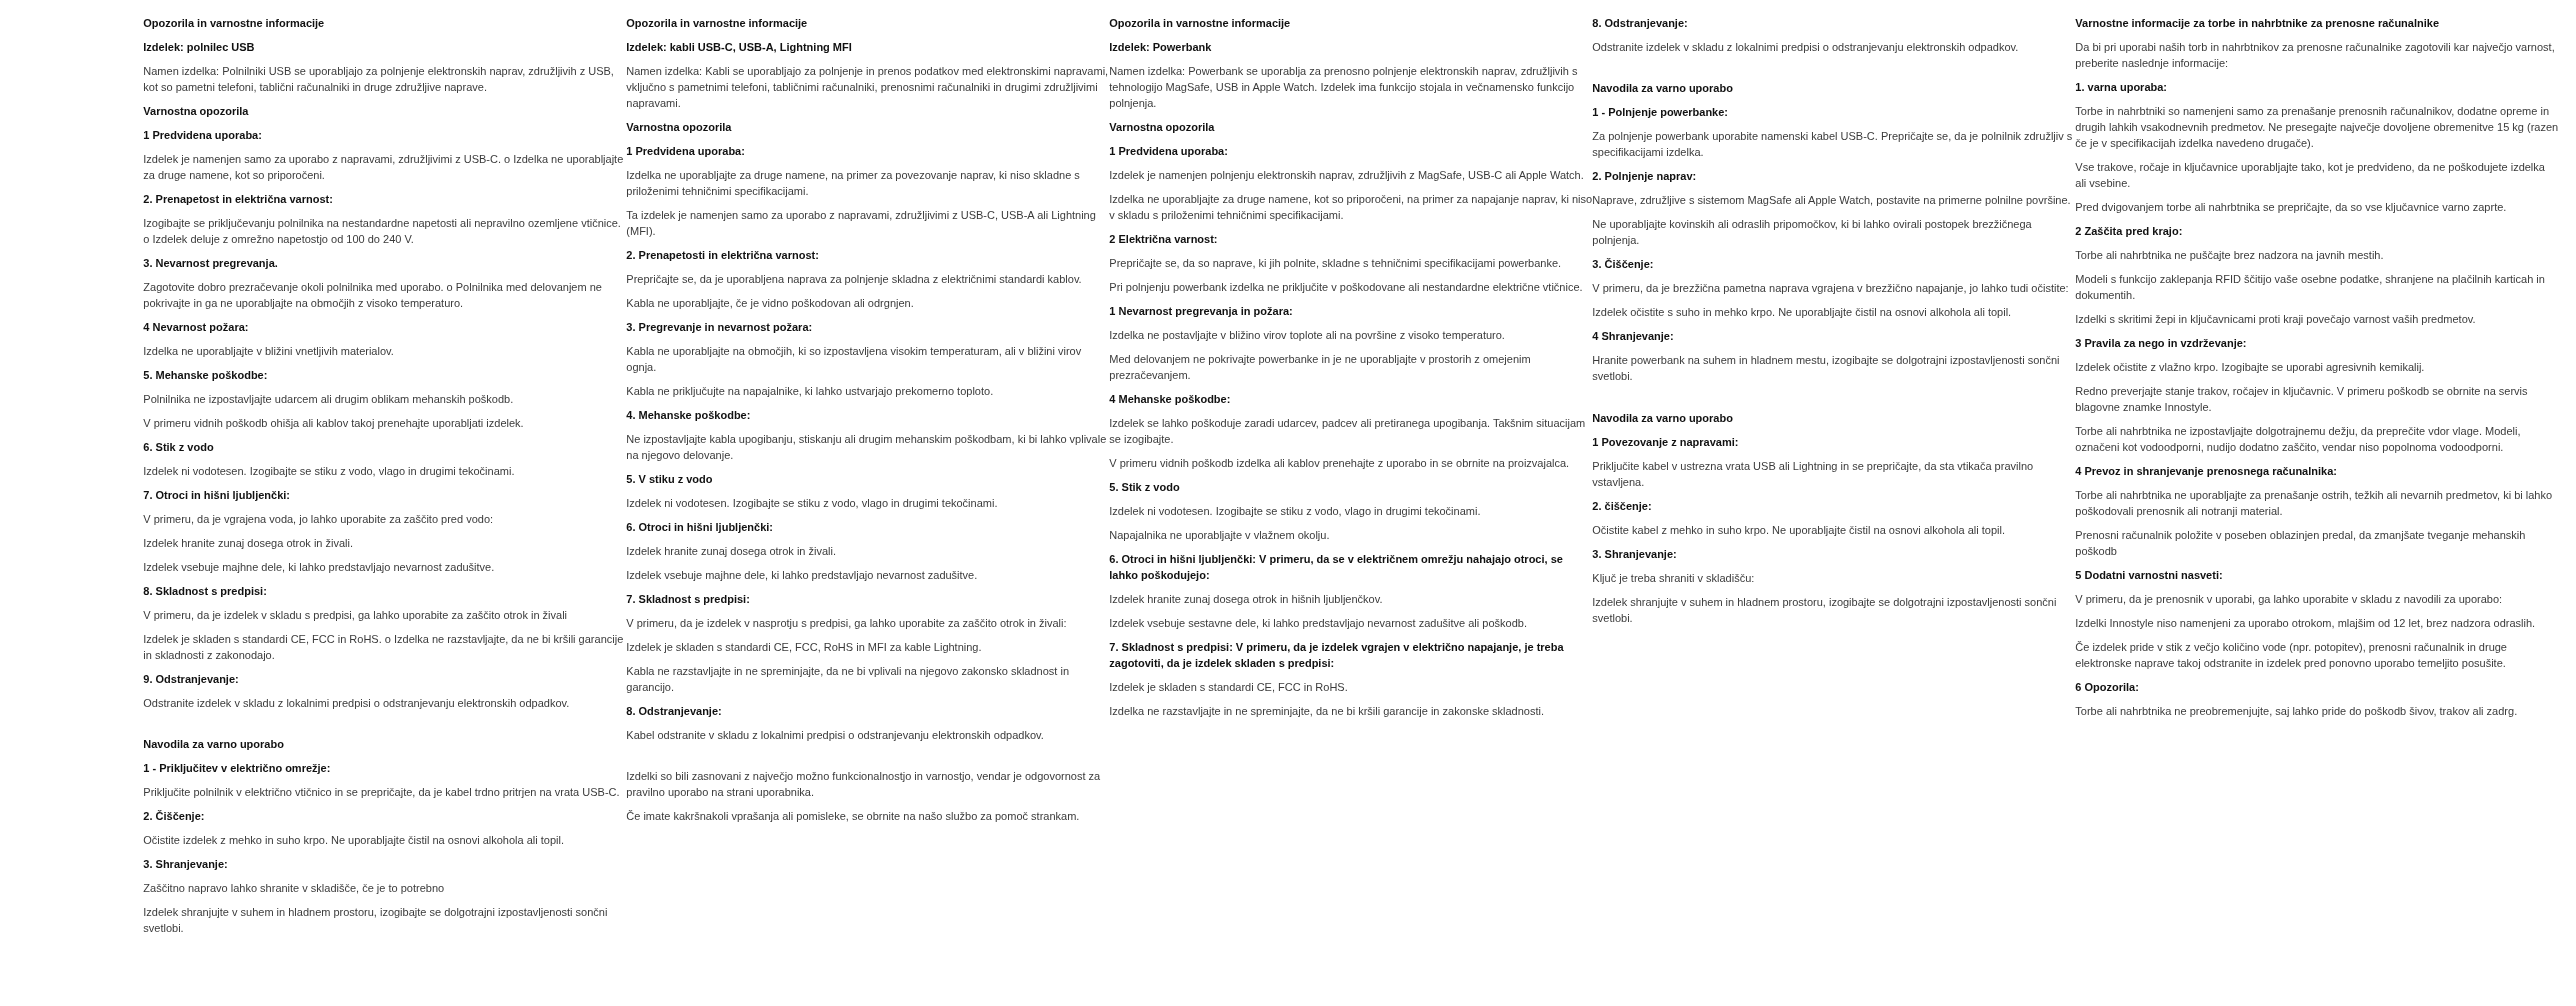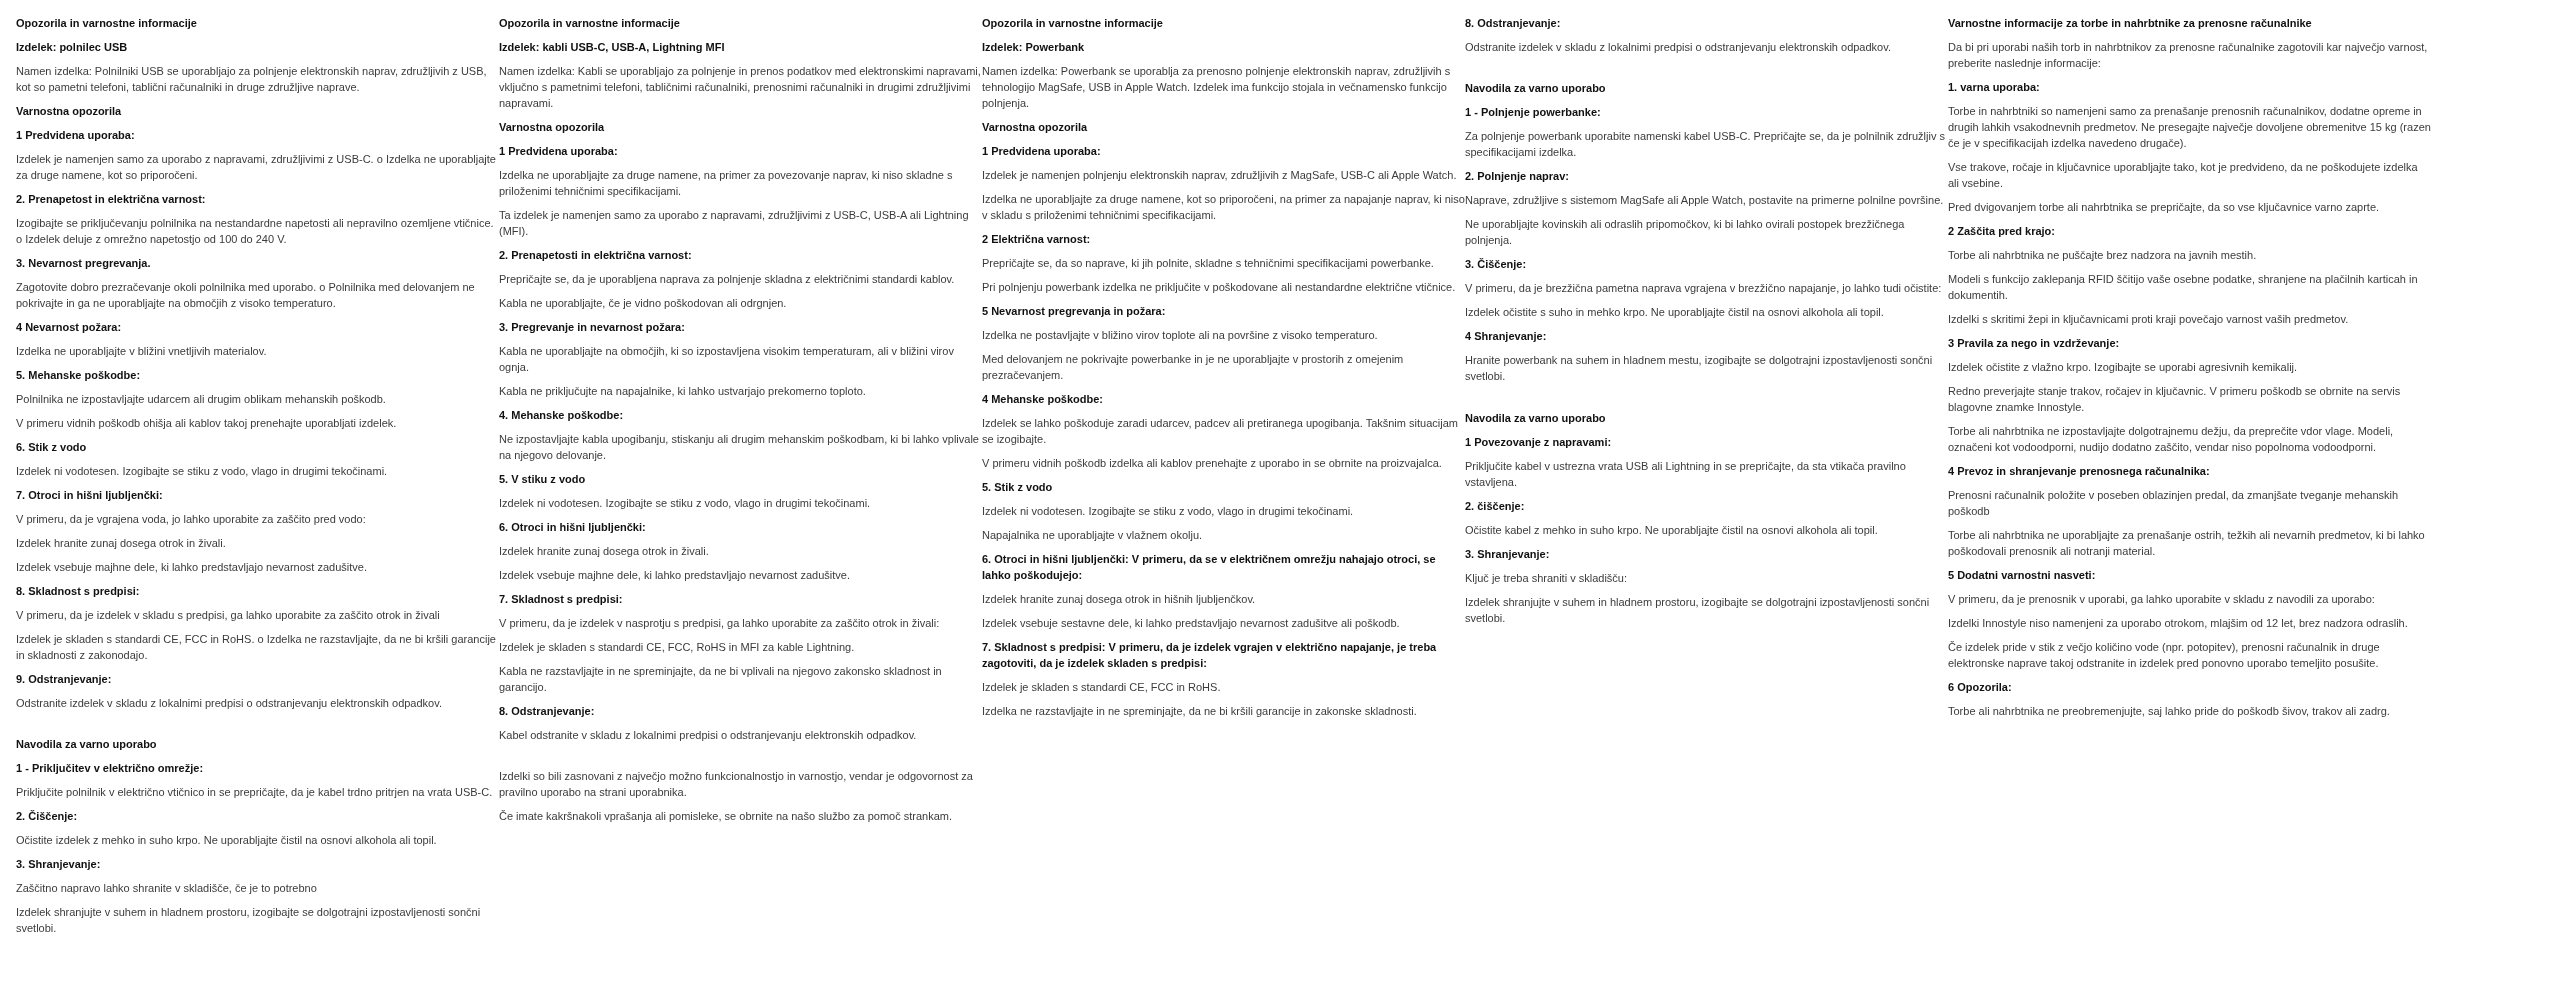--- a/index.html
+++ b/index.html
@@ -8,21 +8,21 @@
   }
   body {
     width: 2576px;
     height: 1006px;
     background: #ffffff;
     font-family: "Liberation Sans", "DejaVu Sans", sans-serif;
     overflow: hidden;
   }
   .page {
     display: flex;
-    justify-content: flex-start;
+    justify-content: flex-end;
     padding: 14.5px 17.7px 0 16px;
     box-sizing: border-box;
     width: 2576px;
   }
   .column {
     flex: 0 0 483px;
     width: 483px;
   }
   .h {
     font-size: 11px;
@@ -118,21 +118,21 @@
       <div class="h">Opozorila in varnostne informacije</div>
       <div class="h">Izdelek: Powerbank</div>
       <div class="p">Namen izdelka: Powerbank se uporablja za prenosno polnjenje elektronskih naprav, združljivih s tehnologijo MagSafe, USB in Apple Watch. Izdelek ima funkcijo stojala in večnamensko funkcijo polnjenja.</div>
       <div class="h">Varnostna opozorila</div>
       <div class="h">1 Predvidena uporaba:</div>
       <div class="p">Izdelek je namenjen polnjenju elektronskih naprav, združljivih z MagSafe, USB-C ali Apple Watch.</div>
       <div class="p">Izdelka ne uporabljajte za druge namene, kot so priporočeni, na primer za napajanje naprav, ki niso v skladu s priloženimi tehničnimi specifikacijami.</div>
       <div class="h">2 Električna varnost:</div>
       <div class="p">Prepričajte se, da so naprave, ki jih polnite, skladne s tehničnimi specifikacijami powerbanke.</div>
       <div class="p">Pri polnjenju powerbank izdelka ne priključite v poškodovane ali nestandardne električne vtičnice.</div>
-      <div class="h">5 Nevarnost pregrevanja in požara:</div>
+      <div class="h">1 Nevarnost pregrevanja in požara:</div>
       <div class="p">Izdelka ne postavljajte v bližino virov toplote ali na površine z visoko temperaturo.</div>
       <div class="p">Med delovanjem ne pokrivajte powerbanke in je ne uporabljajte v prostorih z omejenim prezračevanjem.</div>
       <div class="h">4 Mehanske poškodbe:</div>
       <div class="p">Izdelek se lahko poškoduje zaradi udarcev, padcev ali pretiranega upogibanja. Takšnim situacijam se izogibajte.</div>
       <div class="p">V primeru vidnih poškodb izdelka ali kablov prenehajte z uporabo in se obrnite na proizvajalca.</div>
       <div class="h">5. Stik z vodo</div>
       <div class="p">Izdelek ni vodotesen. Izogibajte se stiku z vodo, vlago in drugimi tekočinami.</div>
       <div class="p">Napajalnika ne uporabljajte v vlažnem okolju.</div>
       <div class="h">6. Otroci in hišni ljubljenčki: V primeru, da se v električnem omrežju nahajajo otroci, se lahko poškodujejo:</div>
       <div class="p">Izdelek hranite zunaj dosega otrok in hišnih ljubljenčkov.</div>
@@ -175,22 +175,22 @@
       <div class="p">Pred dvigovanjem torbe ali nahrbtnika se prepričajte, da so vse ključavnice varno zaprte.</div>
       <div class="h">2 Zaščita pred krajo:</div>
       <div class="p">Torbe ali nahrbtnika ne puščajte brez nadzora na javnih mestih.</div>
       <div class="p">Modeli s funkcijo zaklepanja RFID ščitijo vaše osebne podatke, shranjene na plačilnih karticah in dokumentih.</div>
       <div class="p">Izdelki s skritimi žepi in ključavnicami proti kraji povečajo varnost vaših predmetov.</div>
       <div class="h">3 Pravila za nego in vzdrževanje:</div>
       <div class="p">Izdelek očistite z vlažno krpo. Izogibajte se uporabi agresivnih kemikalij.</div>
       <div class="p">Redno preverjajte stanje trakov, ročajev in ključavnic. V primeru poškodb se obrnite na servis blagovne znamke Innostyle.</div>
       <div class="p">Torbe ali nahrbtnika ne izpostavljajte dolgotrajnemu dežju, da preprečite vdor vlage. Modeli, označeni kot vodoodporni, nudijo dodatno zaščito, vendar niso popolnoma vodoodporni.</div>
       <div class="h">4 Prevoz in shranjevanje prenosnega računalnika:</div>
+      <div class="p">Torbe ali nahrbtnika ne uporabljajte za prenašanje ostrih, težkih ali nevarnih predmetov, ki bi lahko poškodovali prenosnik ali notranji material.</div>
       <div class="p">Prenosni računalnik položite v poseben oblazinjen predal, da zmanjšate tveganje mehanskih poškodb</div>
-      <div class="p">Torbe ali nahrbtnika ne uporabljajte za prenašanje ostrih, težkih ali nevarnih predmetov, ki bi lahko poškodovali prenosnik ali notranji material.</div>
       <div class="h">5 Dodatni varnostni nasveti:</div>
       <div class="p">V primeru, da je prenosnik v uporabi, ga lahko uporabite v skladu z navodili za uporabo:</div>
       <div class="p">Izdelki Innostyle niso namenjeni za uporabo otrokom, mlajšim od 12 let, brez nadzora odraslih.</div>
       <div class="p">Če izdelek pride v stik z večjo količino vode (npr. potopitev), prenosni računalnik in druge elektronske naprave takoj odstranite in izdelek pred ponovno uporabo temeljito posušite.</div>
       <div class="h">6 Opozorila:</div>
       <div class="p">Torbe ali nahrbtnika ne preobremenjujte, saj lahko pride do poškodb šivov, trakov ali zadrg.</div>
     </div>
 </div>
 
 

